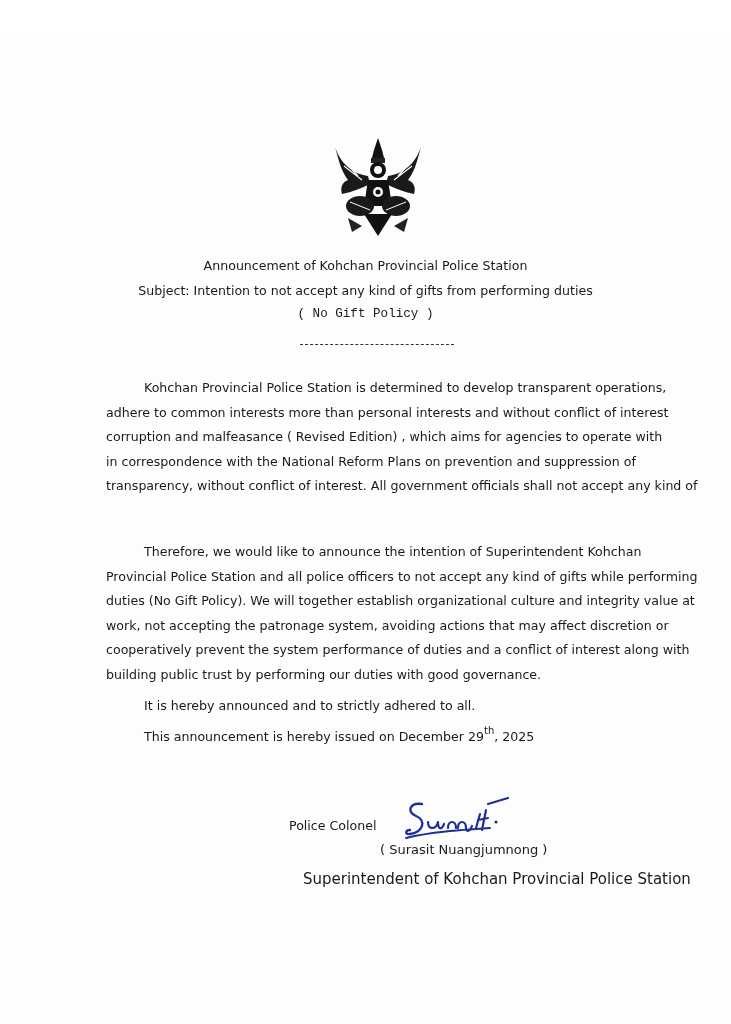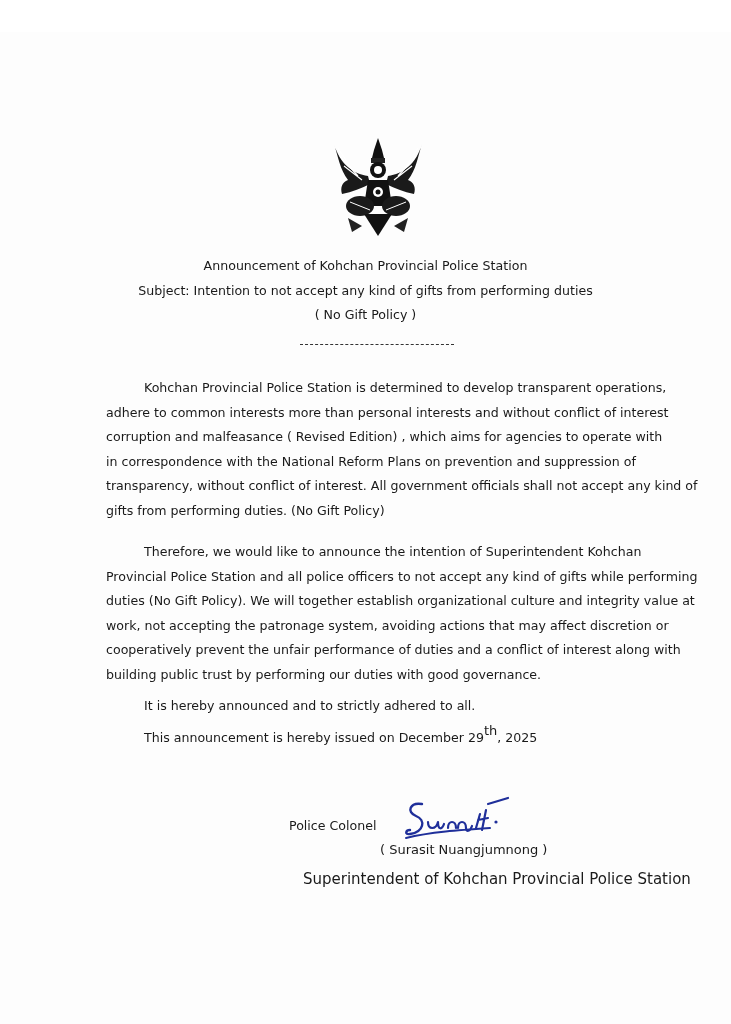--- a/index.html
+++ b/index.html
@@ -6,21 +6,21 @@
   body { width: 731px; height: 1024px; position: relative; overflow: hidden;
          font-family: "DejaVu Sans", sans-serif; color: #1a1a1a; }
   .page { position: absolute; left: 0; top: 0; width: 731px; height: 1024px; background: #fdfdfd; margin-top: 32px; }
   .emblem { position: absolute; left: 328px; top: 104px; width: 100px; height: 106px; }
   .center-line { position: absolute; left: 0; width: 731px; text-align: center; font-size: 12.6px; }
   .divider { position: absolute; left: 300px; top: 312px; width: 154px; border-top: 1px dashed #333; }
   .body { position: absolute; left: 106px; width: 520px; font-size: 12.6px; line-height: 24.5px; }
   .line { height: 24.5px; white-space: nowrap; }
   .j { text-align: justify; text-align-last: justify; }
   .indent { padding-left: 38px; }
-  sup { font-size: 13px; vertical-align: 7px; }
+  sup { font-size: 10px; vertical-align: 7px; }
   .sig-rank { position: absolute; left: 289px; top: 786px; font-size: 12.6px; }
   .signature { position: absolute; left: 400px; top: 762px; width: 110px; height: 48px; }
   .sig-name { position: absolute; left: 380px; top: 810px; font-size: 13px; }
   .sig-title { position: absolute; left: 303px; top: 838px; font-size: 15px; }
 </style>
 </head>
 <body>
 
 <div class="page">
 
@@ -43,38 +43,37 @@
 
     <ellipse cx="32" cy="70" rx="14" ry="10" fill="#1a1a1a"></ellipse>
     <ellipse cx="68" cy="70" rx="14" ry="10" fill="#1a1a1a"></ellipse>
     <path d="M22 66 L42 74 M58 74 L78 66" stroke="#fff" stroke-width="1"></path>
     <path d="M36 78 L50 100 L64 78 Z" fill="#111"></path>
     <path d="M20 82 L34 90 L24 96 Z M80 82 L66 90 L76 96 Z" fill="#222"></path>
   </svg>
 
   <div class="center-line" style="top:226px;">Announcement of Kohchan  Provincial Police Station</div>
   <div class="center-line" style="top:251px;">Subject: Intention to not accept any kind of gifts from performing duties</div>
-  <div class="center-line" style="top:275px;">( No Gift Policy )</div>
+  <div class="center-line" style="top:275px;font-family:Liberation Mono, monospace;">( No Gift Policy )</div>
   <div class="divider"></div>
 
   <div class="body" style="top:344px;">
     <div class="line j indent">Kohchan  Provincial Police Station is determined to develop transparent operations,</div>
     <div class="line j">adhere       to common interests more than personal interests and without conflict of interest</div>
     <div class="line j">corruption and malfeasance ( Revised Edition) , which aims for agencies to operate with</div>
     <div class="line j">in correspondence with the National Reform Plans on prevention and suppression of</div>
     <div class="line j">transparency, without conflict of interest. All government officials shall not accept any kind of</div>
-    <div class="line">gifts from performing duties. (No Gift Policy)</div>
   </div>
 
   <div class="body" style="top:508px;">
     <div class="line j indent">Therefore, we would like to announce the intention of Superintendent Kohchan</div>
     <div class="line j">Provincial Police Station and all police officers to not accept any kind of gifts while performing</div>
     <div class="line j">duties (No Gift Policy).  We will together establish organizational culture and integrity value at</div>
     <div class="line j">work, not accepting the patronage system, avoiding actions that may affect discretion or</div>
-    <div class="line j">cooperatively prevent the unfair performance of duties and a conflict of interest along with</div>
+    <div class="line j">cooperatively prevent the system performance of duties and a conflict of interest along with</div>
     <div class="line">building public trust by performing our duties with good governance.</div>
   </div>
 
   <div class="body" style="top:662px;">
     <div class="line indent" style="padding-left:38px;">It is hereby announced and to strictly adhered to all.</div>
     <div class="line indent" style="padding-left:38px;"><span>This announcement is hereby issued on December 29</span><sup>th</sup><span>, 2025</span></div>
   </div>
 
   <div class="sig-rank">Police Colonel</div>
 

